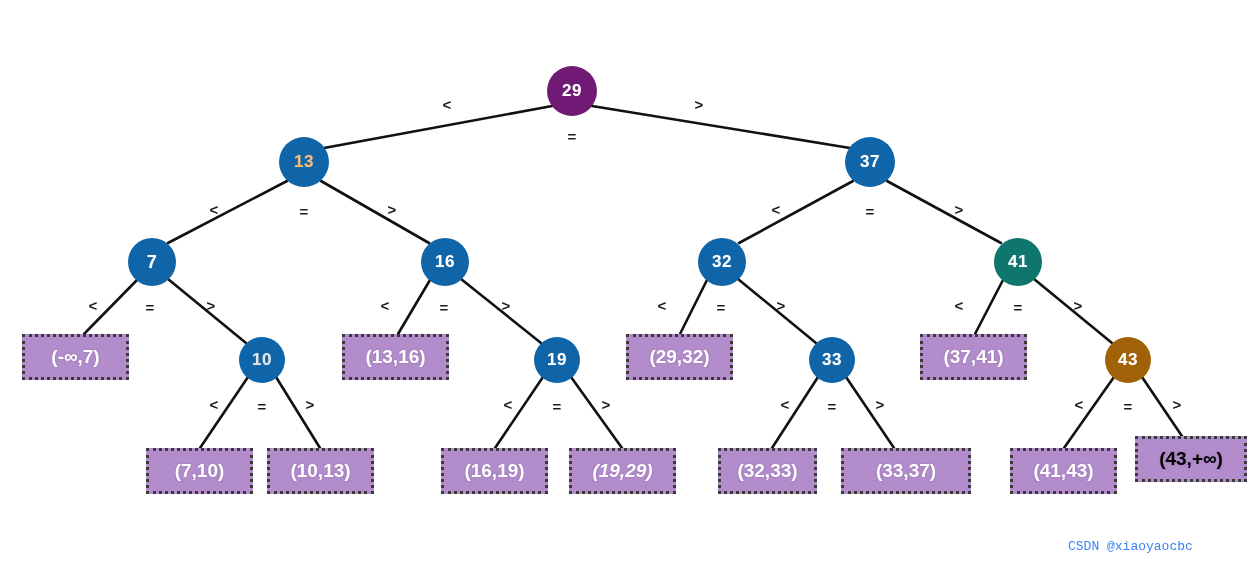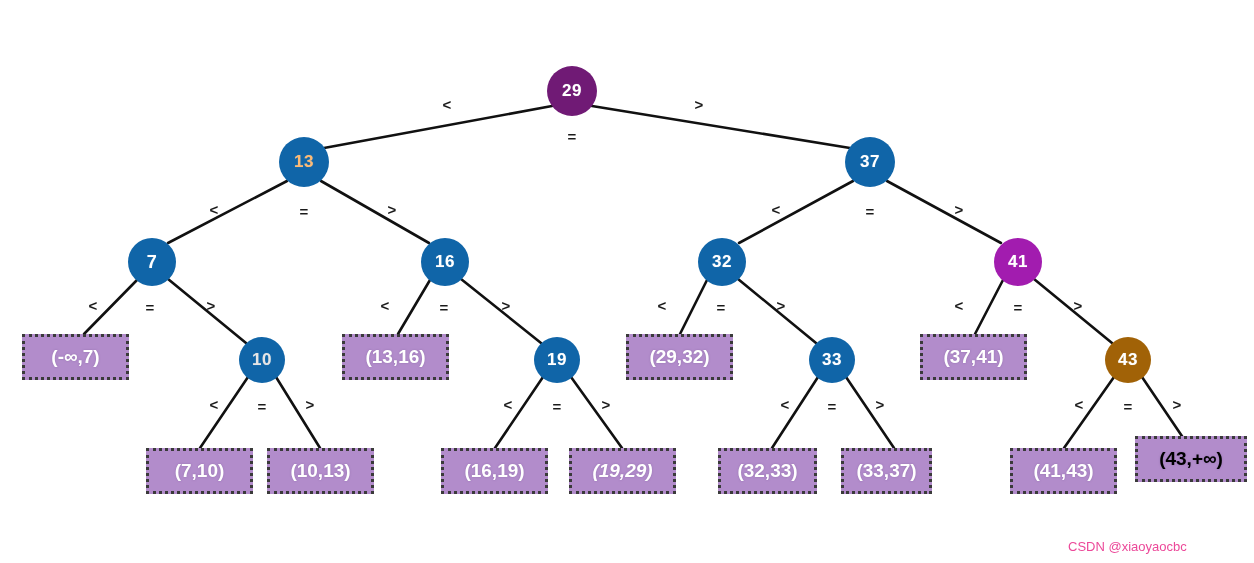--- a/index.html
+++ b/index.html
@@ -111,21 +111,21 @@
       </div>
       <div class="node" style="left: 128px; top: 238px; width: 48px; height: 48px; background: rgb(16, 101, 168); color: rgb(255, 255, 255); font-size: 18px;">
         <span>7</span>
       </div>
       <div class="node" style="left: 421px; top: 238px; width: 48px; height: 48px; background: rgb(16, 101, 168); color: rgb(255, 255, 255); font-size: 17px;">
         <span>16</span>
       </div>
       <div class="node" style="left: 698px; top: 238px; width: 48px; height: 48px; background: rgb(16, 101, 168); color: rgb(255, 255, 255); font-size: 17px;">
         <span>32</span>
       </div>
-      <div class="node" style="left: 994px; top: 238px; width: 48px; height: 48px; background: #a21caf; color: rgb(255, 255, 255); font-size: 17px;">
+      <div class="node" style="left: 994px; top: 238px; width: 48px; height: 48px; background: #0f766e; color: rgb(255, 255, 255); font-size: 17px;">
         <span>41</span>
       </div>
       <div class="node" style="left: 239px; top: 337px; width: 46px; height: 46px; background: rgb(16, 101, 168); color: #e5e5e5; font-size: 17px;">
         <span>10</span>
       </div>
       <div class="node" style="left: 534px; top: 337px; width: 46px; height: 46px; background: rgb(16, 101, 168); color: rgb(255, 255, 255); font-size: 17px;">
         <span>19</span>
       </div>
       <div class="node" style="left: 809px; top: 337px; width: 46px; height: 46px; background: rgb(16, 101, 168); color: rgb(255, 255, 255); font-size: 17px;">
         <span>33</span>
@@ -155,21 +155,21 @@
       </div>
       <div class="leaf" style="left: 441px; top: 448px; width: 107px; height: 46px; background: rgb(178, 140, 203); border-color: rgb(58, 58, 58); color: rgb(255, 255, 255); font-size: 19px;">
         <span>(16,19)</span>
       </div>
       <div class="leaf" style="left: 569px; top: 448px; width: 107px; height: 46px; background: rgb(178, 140, 203); border-color: rgb(58, 58, 58); color: rgb(255, 255, 255); font-size: 19px; font-style: italic;">
         <span>(19,29)</span>
       </div>
       <div class="leaf" style="left: 718px; top: 448px; width: 99px; height: 46px; background: rgb(178, 140, 203); border-color: rgb(58, 58, 58); color: rgb(255, 255, 255); font-size: 19px;">
         <span>(32,33)</span>
       </div>
-      <div class="leaf" style="left: 841px; top: 448px; width: 91px; height: 46px; background: rgb(178, 140, 203); border-color: rgb(58, 58, 58); color: rgb(255, 255, 255); font-size: 19px;">
+      <div class="leaf" style="left: 841px; top: 448px; width: 130px; height: 46px; background: rgb(178, 140, 203); border-color: rgb(58, 58, 58); color: rgb(255, 255, 255); font-size: 19px;">
         <span>(33,37)</span>
       </div>
       <div class="leaf" style="left: 1010px; top: 448px; width: 107px; height: 46px; background: rgb(178, 140, 203); border-color: rgb(58, 58, 58); color: rgb(255, 255, 255); font-size: 19px;">
         <span>(41,43)</span>
       </div>
       <div class="leaf" style="left: 1135px; top: 436px; width: 112px; height: 46px; background: rgb(178, 140, 203); border-color: rgb(58, 58, 58); color: #000000; font-size: 19px;">
         <span>(43,+∞)</span>
       </div>
     </div>
   <div id="labels-layer">
@@ -201,15 +201,15 @@
       <div class="edge-label" style="left: 557px; top: 406px;">=</div>
       <div class="edge-label" style="left: 606px; top: 404px;">&gt;</div>
       <div class="edge-label" style="left: 785px; top: 404px;">&lt;</div>
       <div class="edge-label" style="left: 832px; top: 406px;">=</div>
       <div class="edge-label" style="left: 880px; top: 404px;">&gt;</div>
       <div class="edge-label" style="left: 1079px; top: 404px;">&lt;</div>
       <div class="edge-label" style="left: 1128px; top: 406px;">=</div>
       <div class="edge-label" style="left: 1177px; top: 404px;">&gt;</div>
     </div>
 
-  <div class="watermark" style="left: 1068px; top: 539px; color: #ec4899;">CSDN @xiaoyaocbc</div>
+  <div class="watermark" style="left: 1068px; top: 539px; color: #3b82f6; font-family: Liberation Mono, monospace;">CSDN @xiaoyaocbc</div>
 
 </div>
 
 </body></html>

